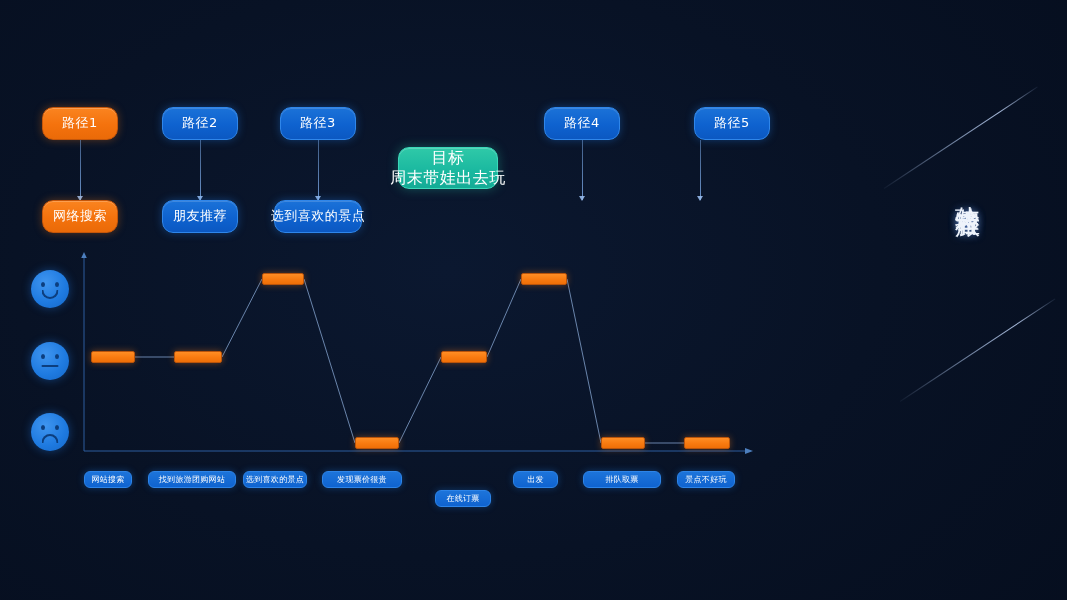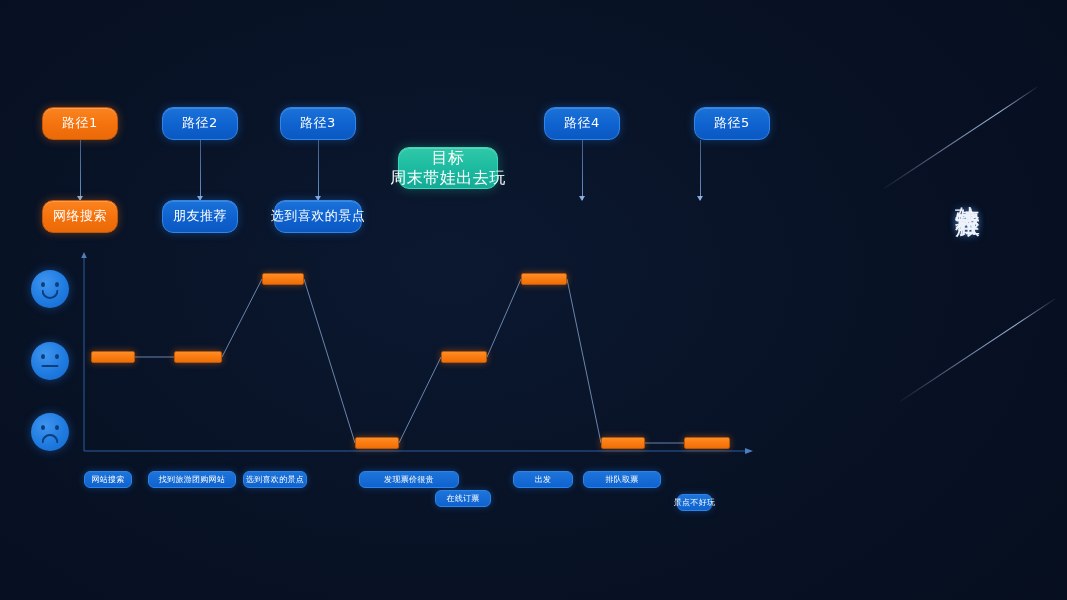--- a/index.html
+++ b/index.html
@@ -240,20 +240,20 @@
       <div class="bar" title="在线订票" style="left: 441px; top: 351px; width: 46px;"></div>
       <div class="bar" title="出发" style="left: 521px; top: 273px; width: 46px;"></div>
       <div class="bar" title="排队取票" style="left: 601px; top: 437px; width: 44px;"></div>
       <div class="bar" title="景点不好玩" style="left: 684px; top: 437px; width: 46px;"></div>
     </div>
 
   <div id="steps">
       <div class="step" style="left: 84px; width: 48px;">网站搜索</div>
       <div class="step" style="left: 148px; width: 88px;">找到旅游团购网站</div>
       <div class="step" style="left: 243px; width: 64px;">选到喜欢的景点</div>
-      <div class="step" style="left: 359px; width: 100px;">发现票价很贵</div>
+      <div class="step" style="left: 322px; width: 80px;">发现票价很贵</div>
       <div class="step" style="left: 435px; width: 56px; margin-top: 19px;">在线订票</div>
-      <div class="step" style="left: 513px; width: 60px;">出发</div>
+      <div class="step" style="left: 513px; width: 45px;">出发</div>
       <div class="step" style="left: 583px; width: 78px;">排队取票</div>
-      <div class="step" style="left: 677px; width: 35px; margin-top: 23px;">景点不好玩</div>
+      <div class="step" style="left: 677px; width: 58px;">景点不好玩</div>
     </div>
 
 </div>
 
 </body></html>

